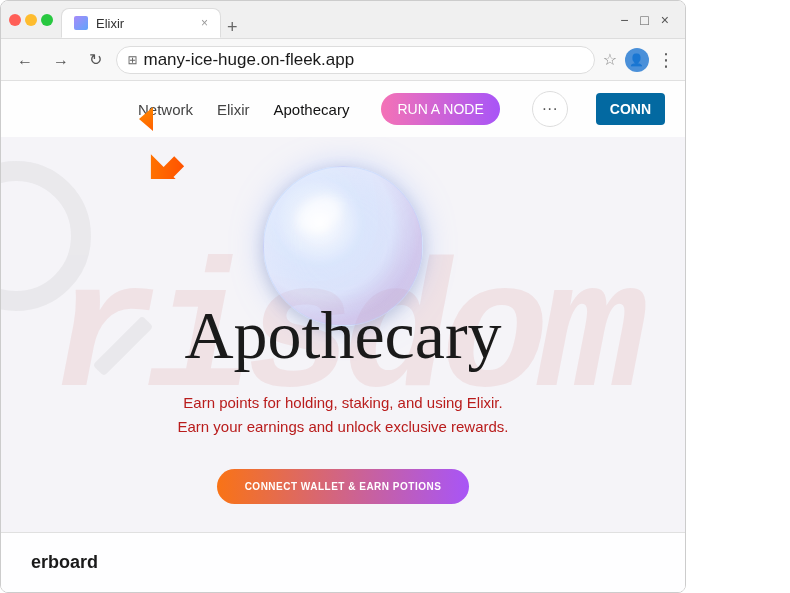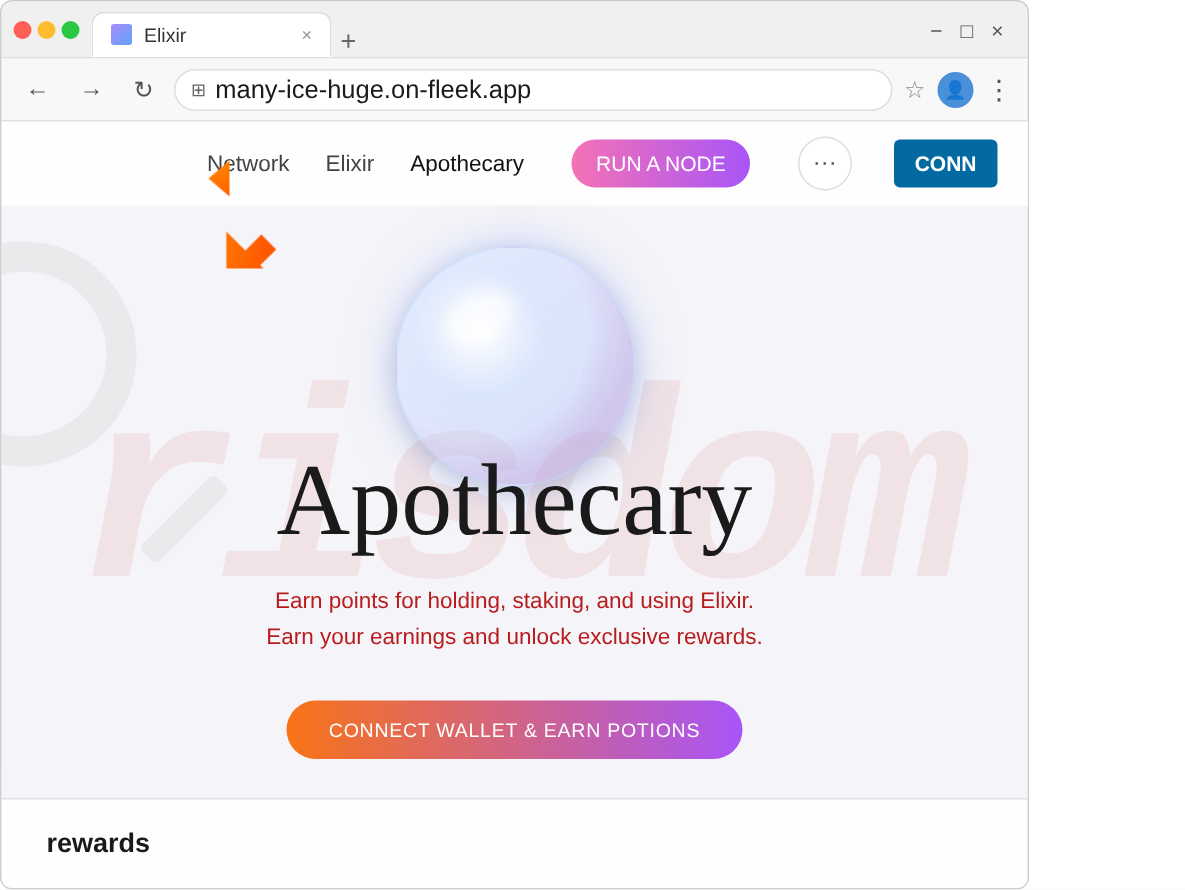--- a/index.html
+++ b/index.html
@@ -63,21 +63,21 @@
     .hero { position: absolute; top: 56px; left: 0; right: 0; bottom: 60px; display: flex; flex-direction: column; align-items: center; justify-content: center; z-index: 3; }
 
     
     .crystal-ball { width: 160px; height: 160px; border-radius: 50%; background: radial-gradient(circle at 35% 35%, rgba(255,255,255,0.9) 0%, rgba(200,220,255,0.6) 30%, rgba(180,200,255,0.4) 50%, rgba(160,140,220,0.5) 70%, rgba(100,80,180,0.4) 100%); box-shadow: 0 0 30px rgba(150,180,255,0.5), inset 0 0 40px rgba(255,255,255,0.3), 0 4px 15px rgba(0,0,0,0.15); position: relative; margin-bottom: -20px; border: 1px solid rgba(200,220,255,0.6); }
     .crystal-ball::before { content: ''; position: absolute; top: 20%; left: 20%; width: 30%; height: 20%; background: rgba(255,255,255,0.6); border-radius: 50%; transform: rotate(-30deg); filter: blur(4px); }
 
     .apothecary-title { font-size: 68px; font-weight: 400; color: #1a1a1a; font-family: Georgia, serif; margin-top: -10px; z-index: 2; }
 
     .hero-desc { font-size: 15px; color: #b91c1c; text-align: center; margin-top: 16px; line-height: 1.6; max-width: 400px; }
 
-    .connect-btn { background: linear-gradient(90deg, #f97316, #a855f7); color: #fff; border: none; border-radius: 24px; padding: 12px 28px; font-size: 13px; font-weight: 400; cursor: pointer; margin-top: 30px; letter-spacing: 0.5px; }
+    .connect-btn { background: linear-gradient(90deg, #f97316, #a855f7); color: #fff; border: none; border-radius: 24px; padding: 12px 28px; font-size: 10px; font-weight: 700; cursor: pointer; margin-top: 30px; letter-spacing: 0.5px; }
 
     
     .bottom-bar { position: absolute; bottom: 0; left: 0; right: 0; height: 60px; background: rgba(255,255,255,0.9); border-top: 1px solid #e0e0e0; display: flex; align-items: center; padding: 0 20px; z-index: 5; }
     .board-label { font-size: 18px; font-weight: 700; color: #1a1a1a; flex: 0 0 120px; margin-left: 10px; }
     .table-cols { display: flex; flex: 1; justify-content: space-around; }
     .table-col-header { font-size: 11px; color: #888; font-weight: 600; letter-spacing: 1px; text-transform: uppercase; text-align: center; }
 
     
     .arrow-pointer { position: absolute; top: 18px; left: 130px; z-index: 20; }
     .arrow-pointer svg { width: 80px; height: 80px; }
@@ -168,17 +168,17 @@
       <div class="crystal-ball"></div>
       <h1 class="apothecary-title">Apothecary</h1>
       <p class="hero-desc">
         <span>Earn points for holding, staking, and using Elixir.</span><br>
         <span>Earn your earnings and unlock exclusive rewards.</span>
       </p>
       <button class="connect-btn">CONNECT WALLET &amp; EARN POTIONS</button>
     </div>
 
     <div class="bottom-bar">
-      <span class="board-label">rewards</span>
+      <span class="board-label">erboard</span>
     </div>
 
   </div>
 </div>
 
 </body></html>

